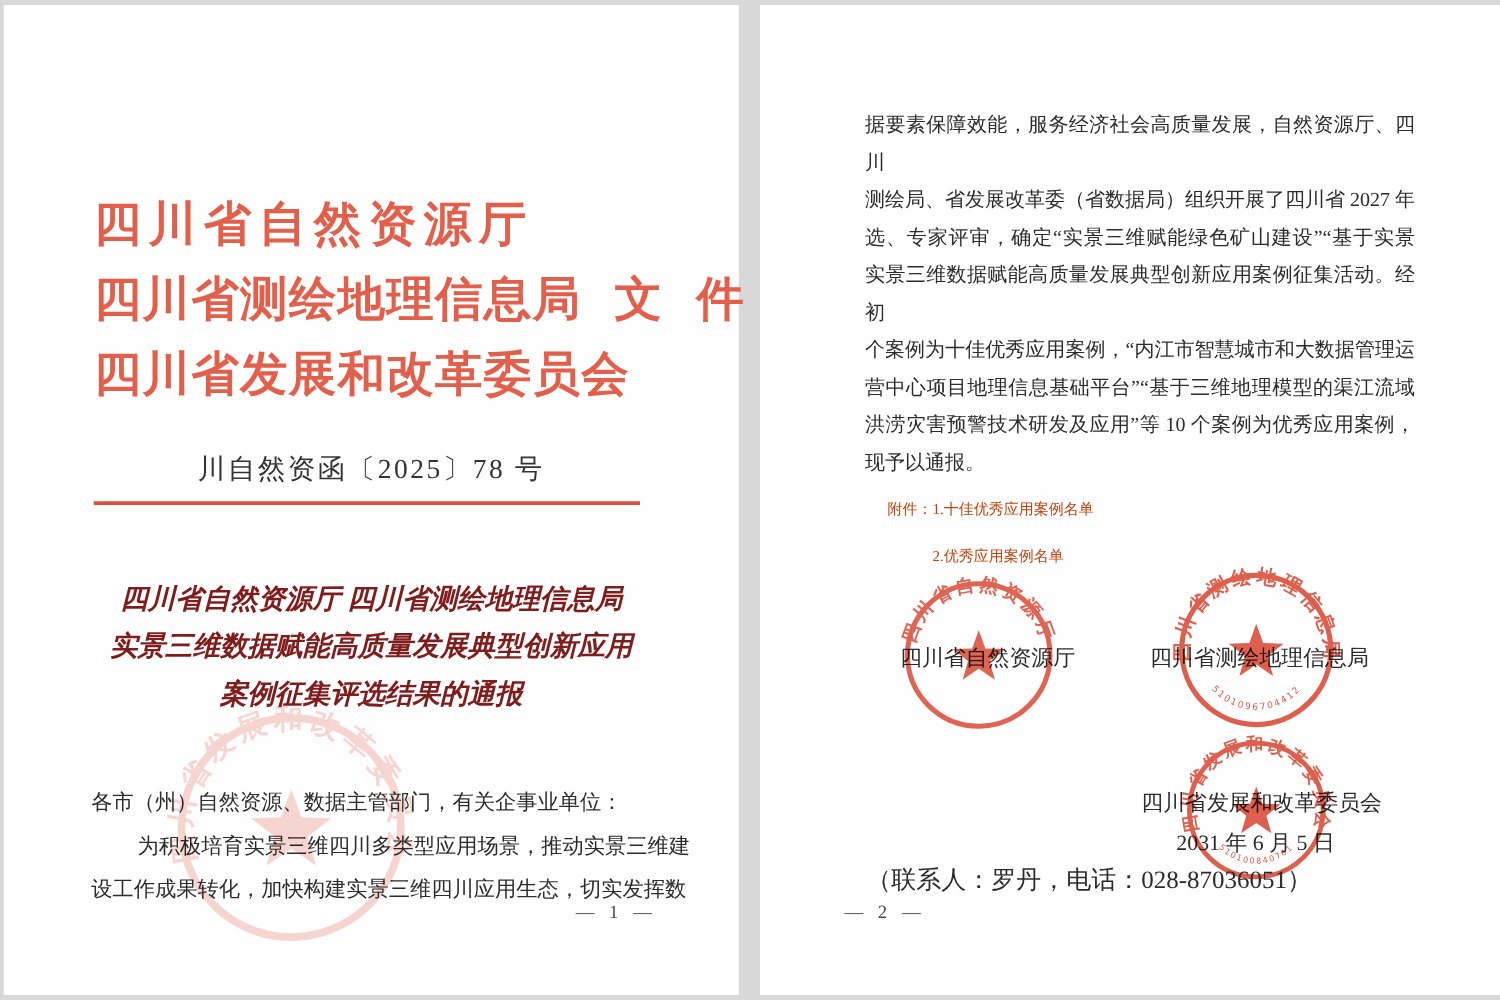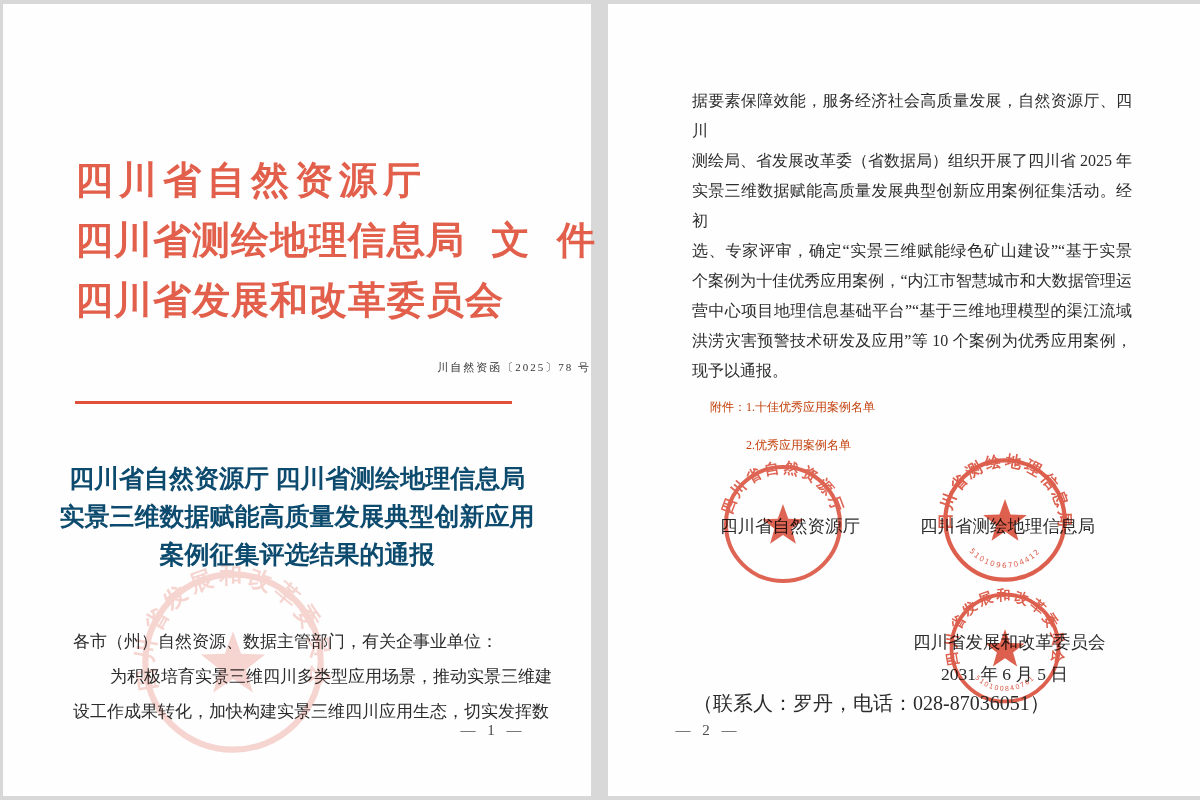--- a/index.html
+++ b/index.html
@@ -12,25 +12,25 @@
   .page{position:absolute;top:4px;height:792px;background:#fefefe;}
   .page1{left:3px;width:588px;}
   .page2{left:608px;width:584px;padding-left:36px;}
 
   
   .letterhead{position:absolute;left:72px;top:146px;color:#e2604b;font-weight:700;
     font-size:38px;line-height:60px;white-space:nowrap;}
   .lh1{letter-spacing:6px;}
   .lh2{word-spacing:16px;letter-spacing:1px;}
   .lh3{letter-spacing:1px;}
-  .doc-number{position:absolute;left:0;top:356px;width:100%;text-align:right;
-    font-size:11px;letter-spacing:2px;color:#333;}
+  .doc-number{position:absolute;left:0;top:356px;width:100%;text-align:center;
+    font-size:22px;letter-spacing:2px;color:#333;}
   .red-rule{position:absolute;left:72px;top:397px;width:437px;height:3px;background:#e0503a;}
   .title{position:absolute;left:0;top:456px;width:100%;text-align:center;
-    font-weight:700;font-size:25px;line-height:38px;color:#0c4a6e;}
+    font-weight:700;font-size:22px;line-height:38px;color:#7f1d1d;font-style:italic;}
   .p1-body{position:absolute;left:70px;top:620px;width:482px;
     font-size:17px;line-height:35px;color:#2b2b2b;}
   .indent2{text-indent:2em;text-align:center;}
   .pagenum{position:absolute;font-size:15px;color:#4a4a4a;letter-spacing:4px;
     width:90px;text-align:center;}
   .pn1{left:445px;top:718px;}
   .pn2{left:55px;top:718px;}
 
   
   .p2-body{position:absolute;left:84px;top:82px;width:440px;
@@ -99,23 +99,23 @@
       <textPath href="#sealArcTop" startOffset="50%">四川省发展和改革委员会</textPath>
     </text>
   </svg>
 
   <div class="pagenum pn1">— 1 —</div>
 </div>
 
 <div class="page page2">
   <div class="p2-body">
     <div class="jline">据要素保障效能，服务经济社会高质量发展，自然资源厅、四川</div>
-    <div class="jline">测绘局、省发展改革委（省数据局）组织开展了四川省 2025 年</div>
+    <div class="jline">测绘局、省发展改革委（省数据局）组织开展了四川省 2027 年</div>
+    <div class="jline">选、专家评审，确定“实景三维赋能绿色矿山建设”“基于实景</div>
     <div class="jline">实景三维数据赋能高质量发展典型创新应用案例征集活动。经初</div>
-    <div class="jline">选、专家评审，确定“实景三维赋能绿色矿山建设”“基于实景</div>
     <div class="jline">个案例为十佳优秀应用案例，“内江市智慧城市和大数据管理运</div>
     <div class="jline">营中心项目地理信息基础平台”“基于三维地理模型的渠江流域</div>
     <div class="jline">洪涝灾害预警技术研发及应用”等 10 个案例为优秀应用案例，</div>
     <div class="jline last">现予以通报。</div>
   </div>
 
   <div class="attach">
     <span class="attach-label">附件：</span>
     <div class="attach-items">
       <div>1.十佳优秀应用案例名单</div>

